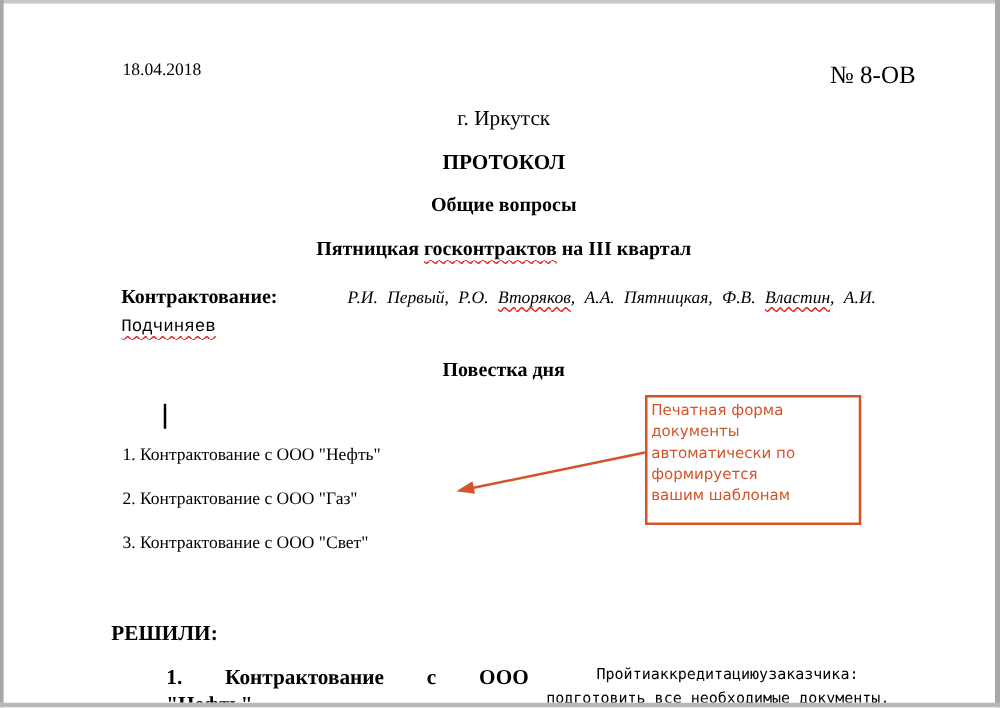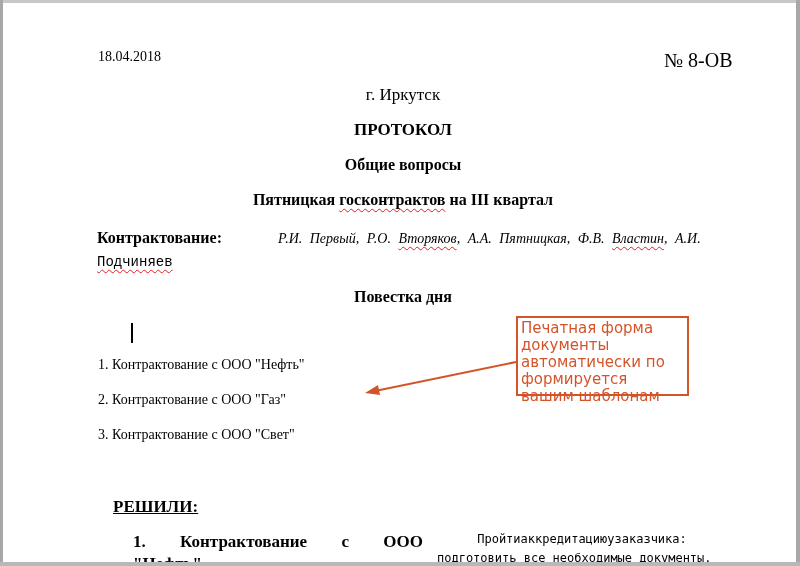--- a/index.html
+++ b/index.html
@@ -58,34 +58,34 @@
       left: 128px; top: 320px; width: 2px; height: 20px; background: #000;
     }
     .agenda-item { left: 95px; font-size: 14px; }
     .agenda-1 { top: 354px; }
     .agenda-2 { top: 389px; }
     .agenda-3 { top: 424px; }
 
     .callout {
       position: absolute;
       left: 513px; top: 313px;
-      width: 173px; height: 80px;
+      width: 173px; height: 104px;
       border: 2px solid #d4542a;
       background: #ffffff;
       padding: 2px 2px 0 3px;
       box-sizing: border-box;
       color: #d4542a;
       font-family: "DejaVu Sans", "Liberation Sans", sans-serif;
-      font-size: 15px;
+      font-size: 12px;
       line-height: 17px;
     }
     .callout-line { display: block; white-space: nowrap; }
     .arrow-svg { position: absolute; left: 0; top: 0; width: 793px; height: 559px; pointer-events: none; }
 
-    .resolved-title { left: 110px; top: 494px; font-size: 17px; font-weight: bold; text-decoration: underline; }
+    .resolved-title { left: 86px; top: 494px; font-size: 17px; font-weight: bold; }
     .res-item {
       left: 130px; top: 529px; font-size: 17px; font-weight: bold;
       width: 290px;
     }
     .res-item-line1 { display: flex; justify-content: space-between; width: 290px; }
     .res-item-line2 { margin-top: 2px; }
     .res-text {
       left: 434px; top: 527px; width: 290px;
       font-family: "DejaVu Sans Mono", "Liberation Mono", monospace;
       font-size: 12px; line-height: 19px;

